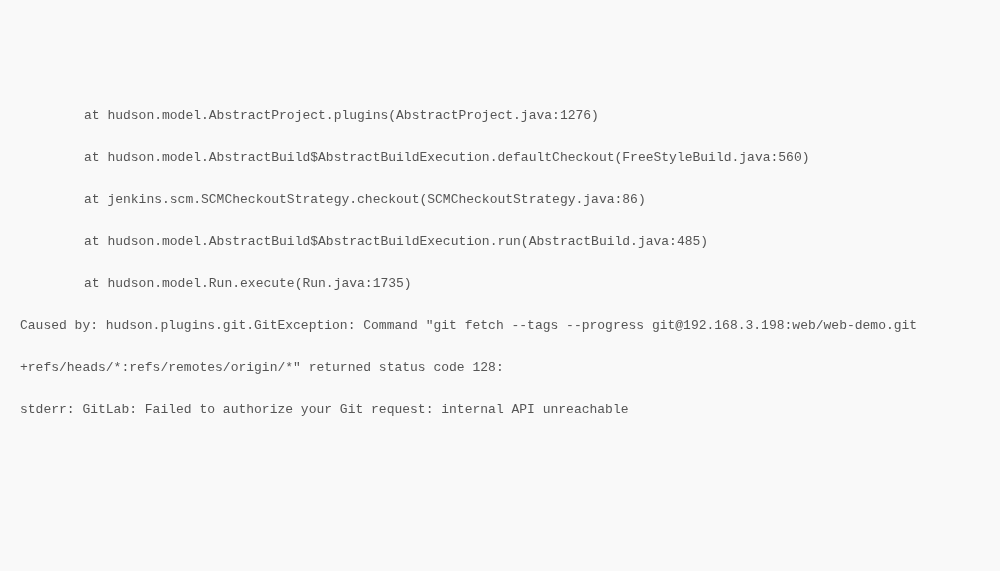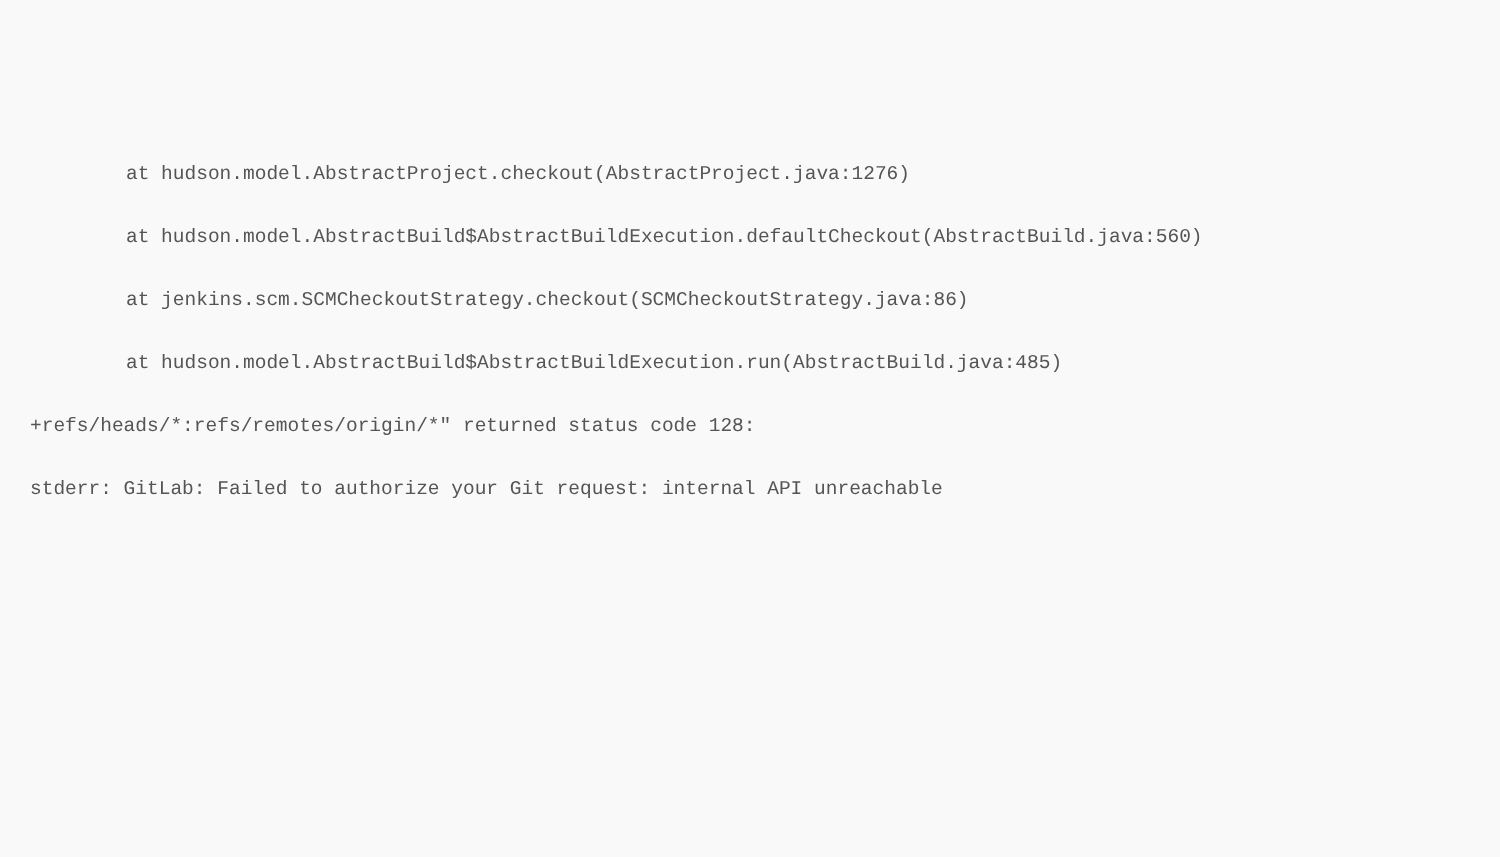--- a/index.html
+++ b/index.html
@@ -29,24 +29,26 @@
     .no-indent {
       padding-left: 0;
     }
   </style>
 </head>
 <body>
 
 
 
 <div class="console-output">
-<div class="line indent-at">at hudson.model.AbstractProject.checkout(AbstractProject.java:1276)</div>
-<div class="line indent-at">at hudson.model.AbstractBuild$AbstractBuildExecution.defaultCheckout(AbstractBuild.java:560)</div>
+<div class="line indent-at">at hudson.model.AbstractProject.plugins(AbstractProject.java:1276)</div>
+<div class="line indent-at">at hudson.model.AbstractBuild$AbstractBuildExecution.defaultCheckout(FreeStyleBuild.java:560)</div>
 <div class="line indent-at">at jenkins.scm.SCMCheckoutStrategy.checkout(SCMCheckoutStrategy.java:86)</div>
 <div class="line indent-at">at hudson.model.AbstractBuild$AbstractBuildExecution.run(AbstractBuild.java:485)</div>
+<div class="line indent-at">at hudson.model.Run.execute(Run.java:1735)</div>
+<div class="line no-indent">Caused by: hudson.plugins.git.GitException: Command "git fetch --tags --progress git@192.168.3.198:web/web-demo.git</div>
 <div class="line no-indent">+refs/heads/*:refs/remotes/origin/*" returned status code 128:</div>
 <div class="line no-indent">stderr: GitLab: Failed to authorize your Git request: internal API unreachable</div>
 
 
 
 
 
 
 
 

